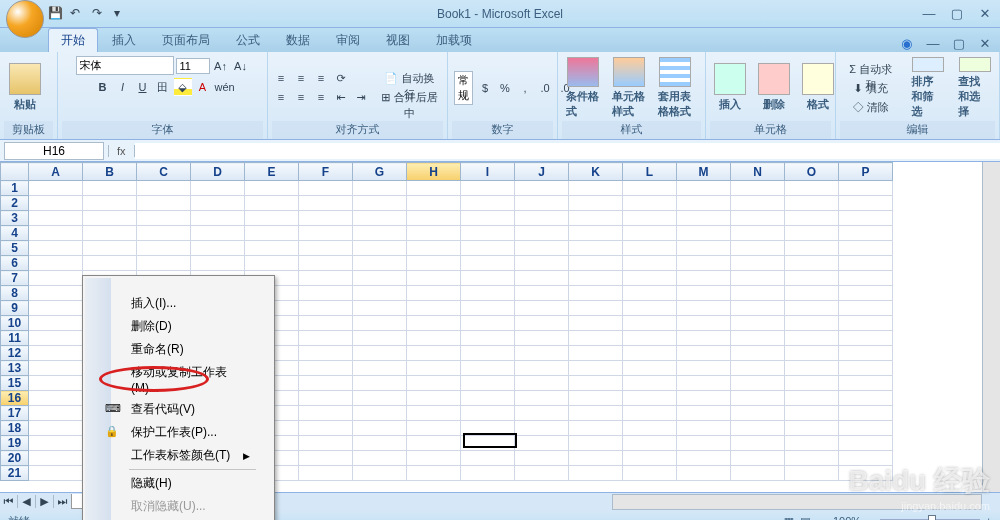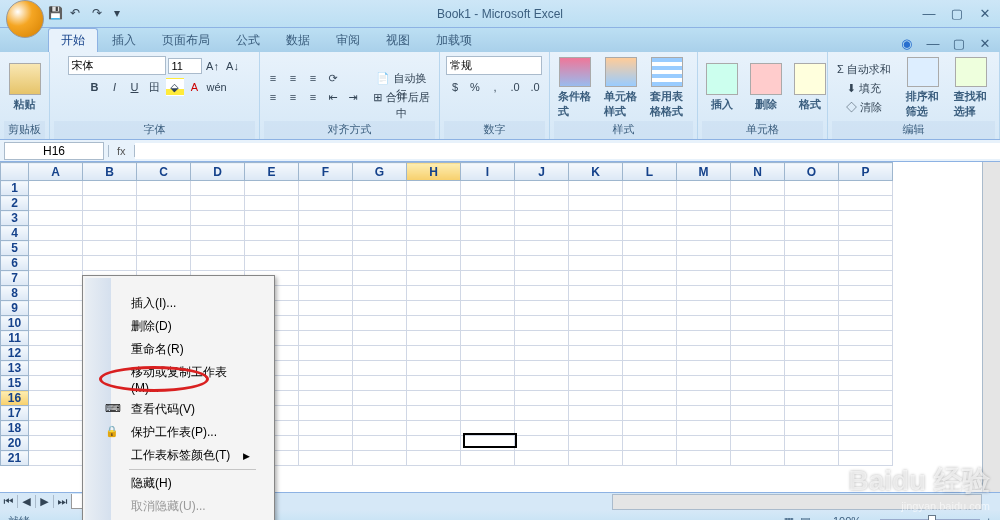--- a/index.html
+++ b/index.html
@@ -112,21 +112,21 @@
   <div class="tab">加载项</div>
   <div class="tab-extras">
     <span class="win-btn" style="color:#2a6fcf">◉</span>
     <span class="win-btn">—</span>
     <span class="win-btn">▢</span>
     <span class="win-btn">✕</span>
   </div>
 </div>
 
 <div class="ribbon">
-  <div class="group" style="width:50px">
+  <div class="group" style="width:58px">
     <div class="group-content">
       <div class="rbtn rbtn-lg">
         <div class="icon-lg" style="background:linear-gradient(#f9e7b3,#e6c46a)"></div>
         <span>粘贴</span>
       </div>
     </div>
     <div class="group-label">剪贴板</div>
   </div>
 
   <div class="group" style="width:210px">
@@ -169,21 +169,21 @@
       </div>
       <div class="col-btns">
         <div class="tiny-btn" style="width:auto;padding:0 4px">📄 <span>自动换行</span></div>
         <div class="tiny-btn" style="width:auto;padding:0 4px">⊞ <span>合并后居中</span></div>
       </div>
     </div>
     <div class="group-label">对齐方式</div>
   </div>
 
   <div class="group" style="width:110px">
-    <div class="group-content" style="flex-direction:column;align-items:flex-start;gap:3px;padding:2px">
+    <div class="group-content" style="align-items:center;gap:3px;padding:2px">
       <div class="font-sel" style="width:96px">常规</div>
       <div class="font-row">
         <div class="tiny-btn">$</div>
         <div class="tiny-btn">%</div>
         <div class="tiny-btn">,</div>
         <div class="tiny-btn">.0</div>
         <div class="tiny-btn">.0</div>
       </div>
     </div>
     <div class="group-label">数字</div>
@@ -590,20 +590,39 @@
           <td class="cell"></td>
           <td class="cell"></td>
           <td class="cell"></td>
           <td class="cell"></td>
           <td class="cell"></td>
           <td class="cell"></td>
           <td class="cell"></td>
           <td class="cell"></td>
         </tr>
         <tr>
+          <th class="row-hdr">19</th>
+          <td class="cell"></td>
+          <td class="cell"></td>
+          <td class="cell"></td>
+          <td class="cell"></td>
+          <td class="cell"></td>
+          <td class="cell"></td>
+          <td class="cell"></td>
+          <td class="cell"></td>
+          <td class="cell"></td>
+          <td class="cell"></td>
+          <td class="cell"></td>
+          <td class="cell"></td>
+          <td class="cell"></td>
+          <td class="cell"></td>
+          <td class="cell"></td>
+          <td class="cell"></td>
+        </tr>
+        <tr>
           <th class="row-hdr">20</th>
           <td class="cell"></td>
           <td class="cell"></td>
           <td class="cell"></td>
           <td class="cell"></td>
           <td class="cell"></td>
           <td class="cell"></td>
           <td class="cell"></td>
           <td class="cell"></td>
           <td class="cell"></td>

